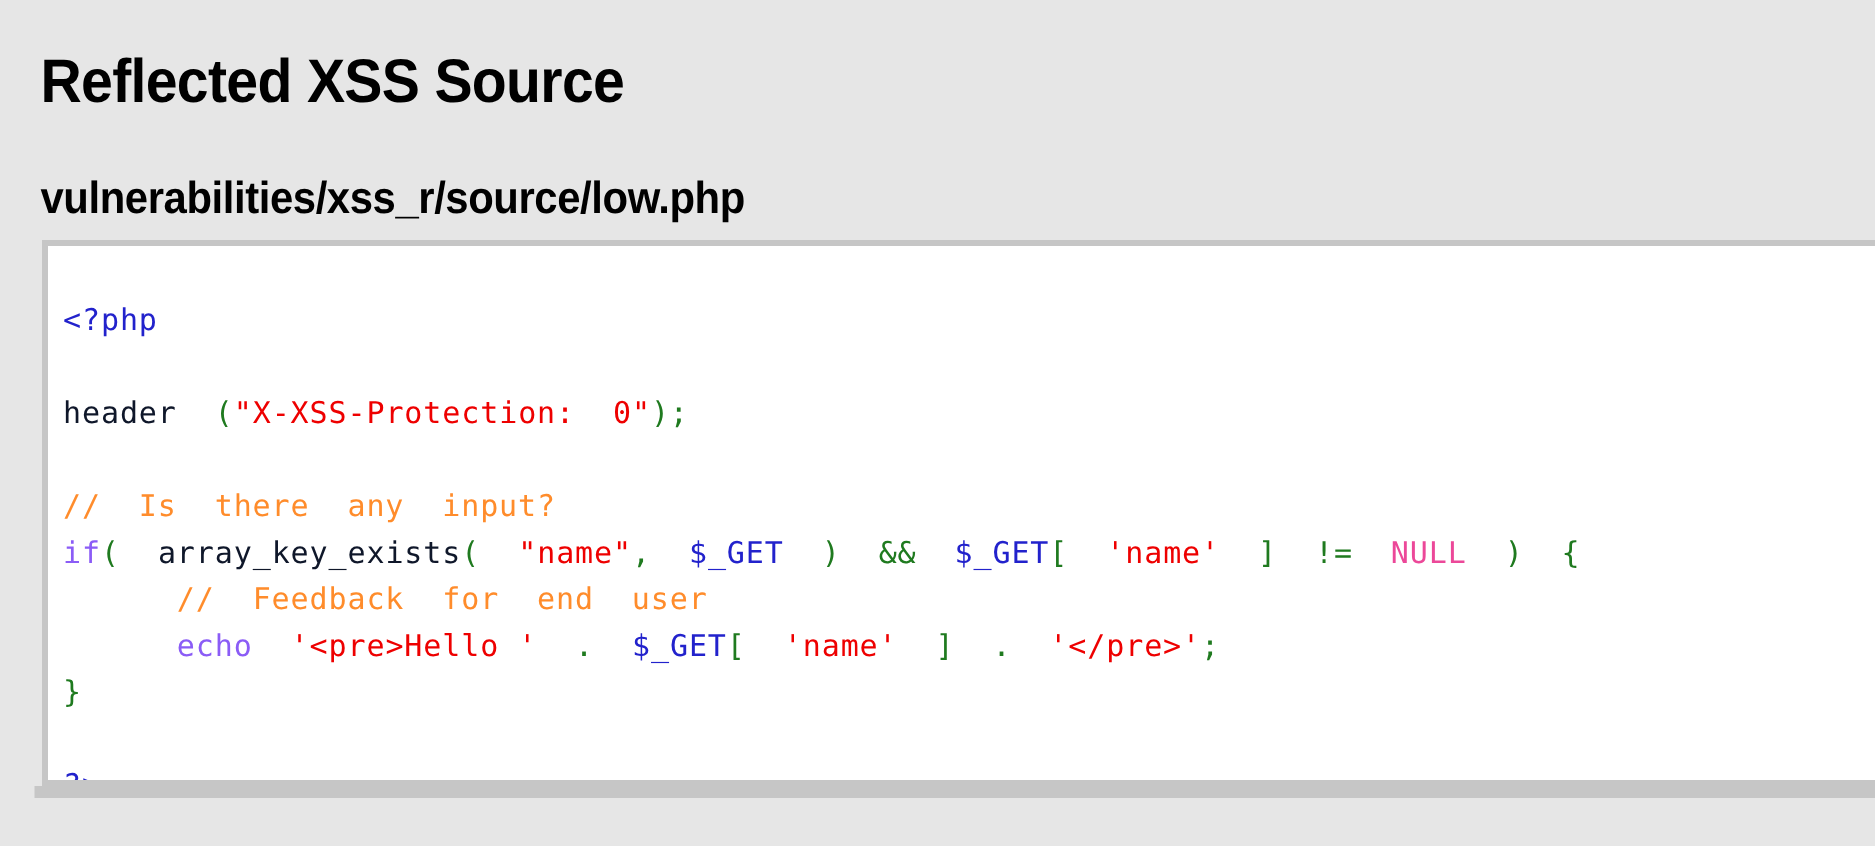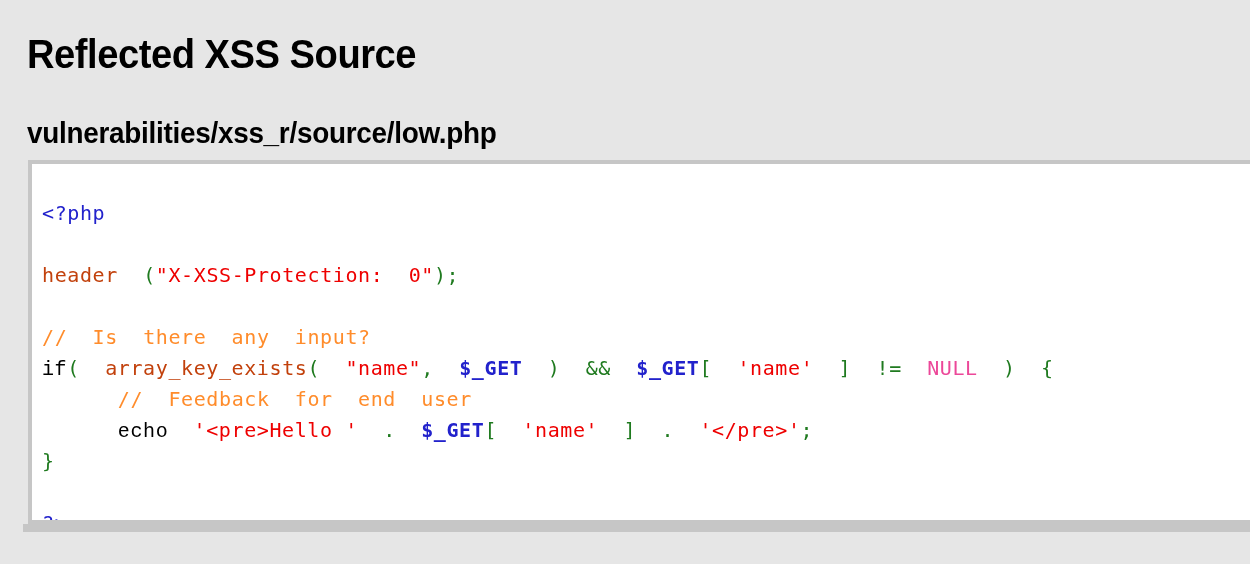--- a/index.html
+++ b/index.html
@@ -75,25 +75,25 @@
     line-height: 31px;
     white-space: pre;
     color: #333333;
     letter-spacing: 0.6px;
   }
   .code .ln { display: block; height: 31px; }
   .code .ln.blank { }
 
   
   .tk-php     { color: #2222cc; }
-  .tk-fn      { color: #c2410c; }
-  .tk-var     { color: #2222cc; font-weight: bold; }
+  .tk-fn      { color: #0f172a; }
+  .tk-var     { color: #2222cc; }
   .tk-const   { color: #ec4899; }
   .tk-punct   { color: #1f7a1f; }
-  .tk-kw      { color: #000000; font-family: Liberation Mono, monospace; }
+  .tk-kw      { color: #8b5cf6; }
   .tk-str     { color: #ee0000; }
   .tk-cmt     { color: #ff8c2b; text-align: right; }
   .tk-plain   { color: #333333; }
 
   
   .grayband {
     position: absolute;
     left: 0;
     top: 524px;
     width: 1250px;

